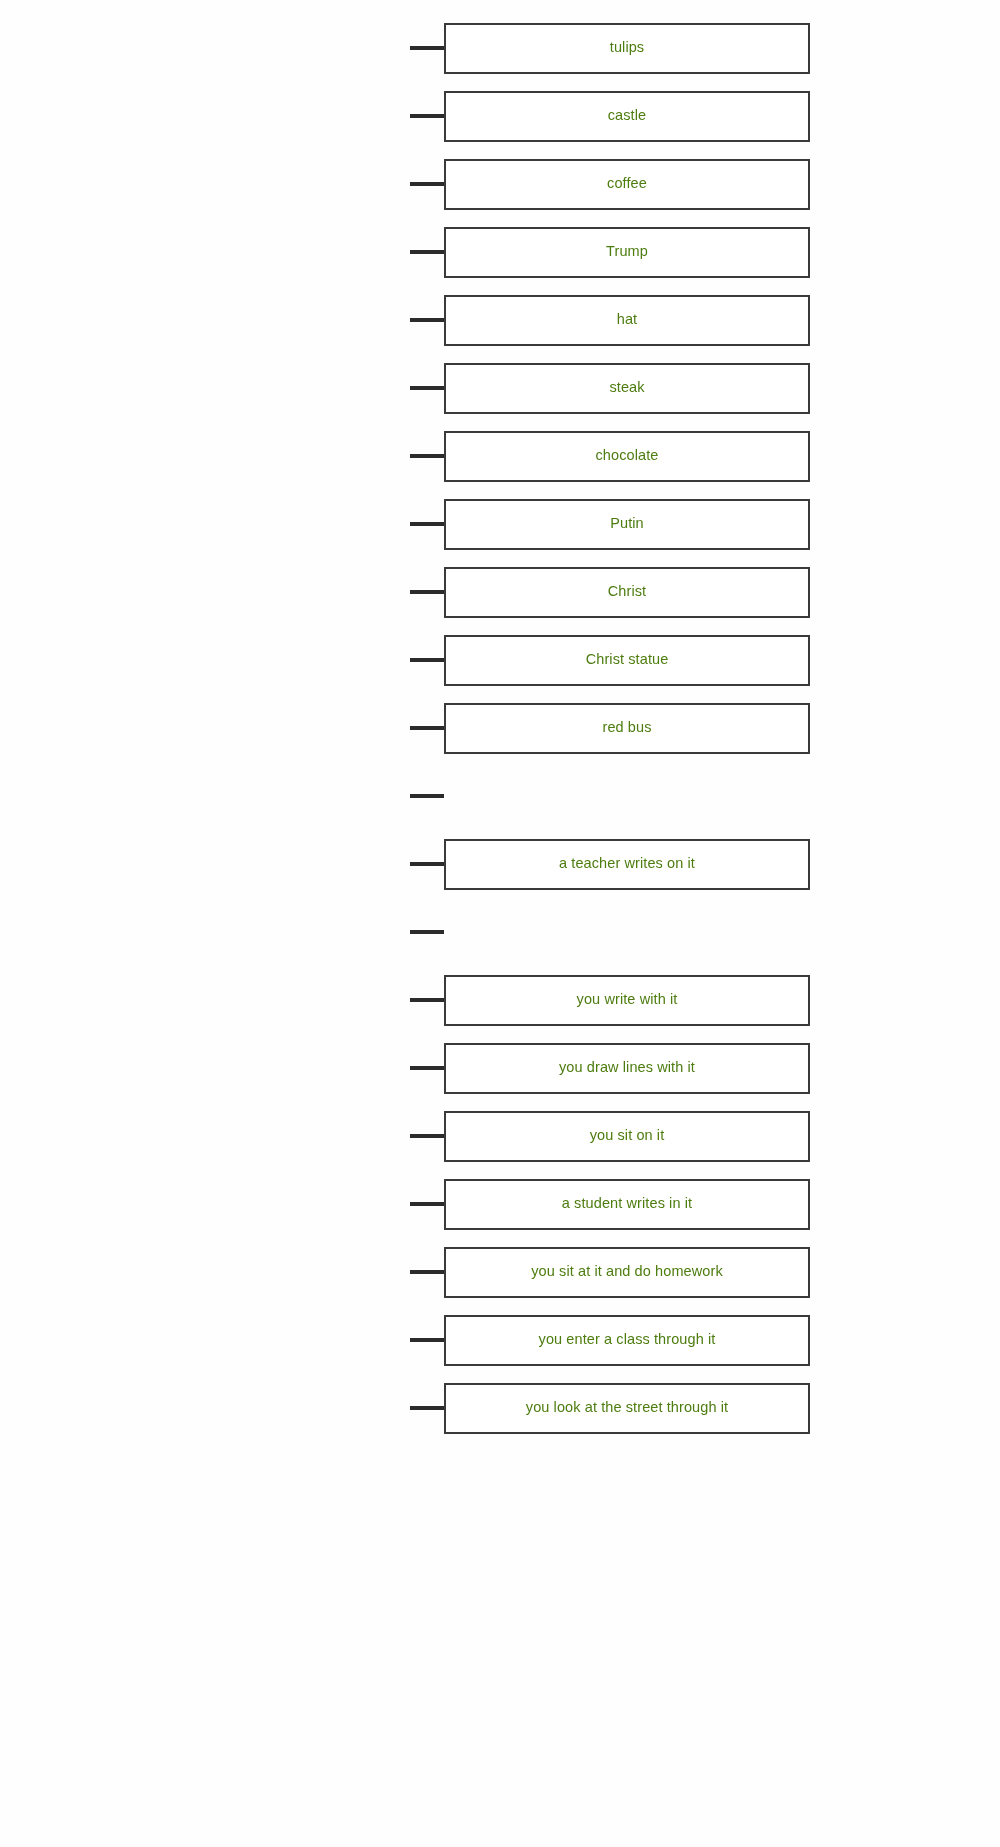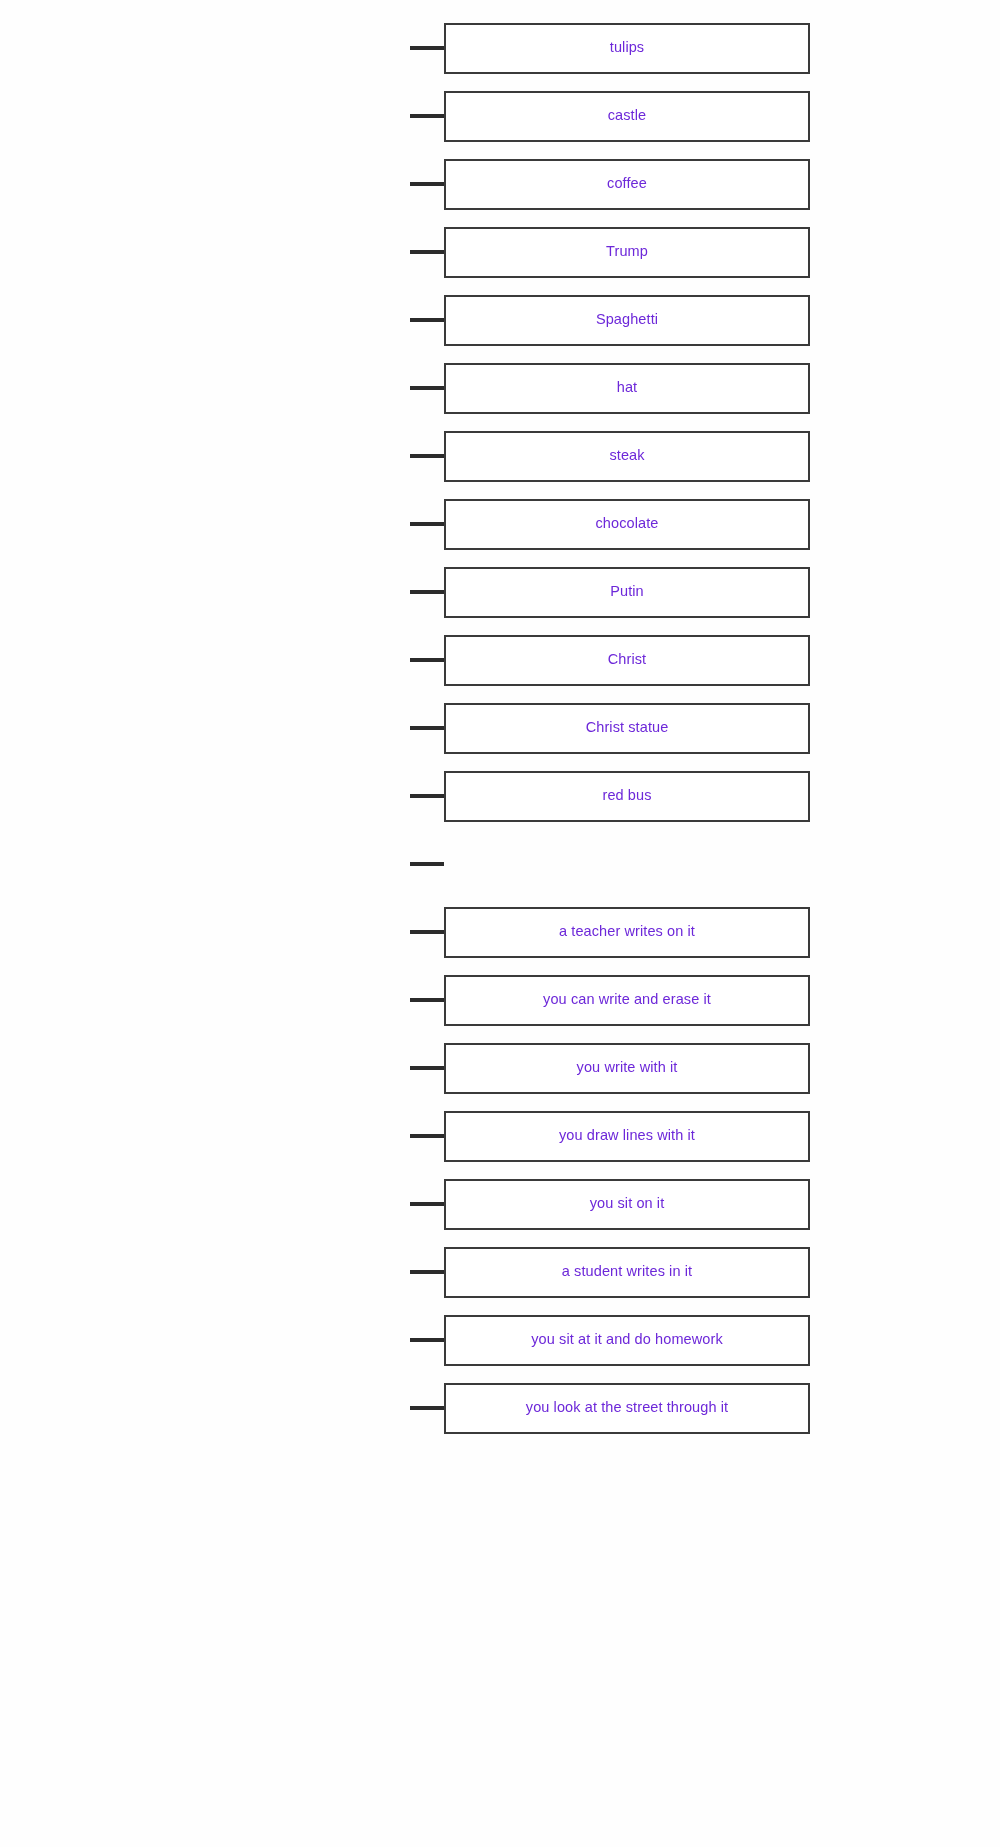--- a/index.html
+++ b/index.html
@@ -63,21 +63,21 @@
     background: #ffffff;
     display: flex;
     align-items: center;
     justify-content: center;
     padding: 0 8px;
   }
 
   .node-label {
     font-family: "Liberation Sans", sans-serif;
     font-size: 14.5px;
-    color: #6d28d9;
+    color: #4d7c0f;
     letter-spacing: 0.1px;
     line-height: 1.2;
     text-align: right;
     white-space: nowrap;
   }
 </style>
 </head>
 <body>
 
 <div id="diagram-canvas">
@@ -106,26 +106,20 @@
       </div>
       <div class="node-row">
         <span class="connector-tick"></span>
         <div class="node-box">
           <span class="node-label">Trump</span>
         </div>
       </div>
       <div class="node-row">
         <span class="connector-tick"></span>
         <div class="node-box">
-          <span class="node-label">Spaghetti</span>
-        </div>
-      </div>
-      <div class="node-row">
-        <span class="connector-tick"></span>
-        <div class="node-box">
           <span class="node-label">hat</span>
         </div>
       </div>
       <div class="node-row">
         <span class="connector-tick"></span>
         <div class="node-box">
           <span class="node-label">steak</span>
         </div>
       </div>
       <div class="node-row">
@@ -162,23 +156,20 @@
         <span class="connector-tick"></span>
       </div>
       <div class="node-row">
         <span class="connector-tick"></span>
         <div class="node-box">
           <span class="node-label">a teacher writes on it</span>
         </div>
       </div>
       <div class="node-row">
         <span class="connector-tick"></span>
-        <div class="node-box">
-          <span class="node-label">you can write and erase it</span>
-        </div>
       </div>
       <div class="node-row">
         <span class="connector-tick"></span>
         <div class="node-box">
           <span class="node-label">you write with it</span>
         </div>
       </div>
       <div class="node-row">
         <span class="connector-tick"></span>
         <div class="node-box">
@@ -199,18 +190,24 @@
       </div>
       <div class="node-row">
         <span class="connector-tick"></span>
         <div class="node-box">
           <span class="node-label">you sit at it and do homework</span>
         </div>
       </div>
       <div class="node-row">
         <span class="connector-tick"></span>
         <div class="node-box">
+          <span class="node-label">you enter a class through it</span>
+        </div>
+      </div>
+      <div class="node-row">
+        <span class="connector-tick"></span>
+        <div class="node-box">
           <span class="node-label">you look at the street through it</span>
         </div>
       </div>
     </div>
 
 </div>
 
 </body></html>

